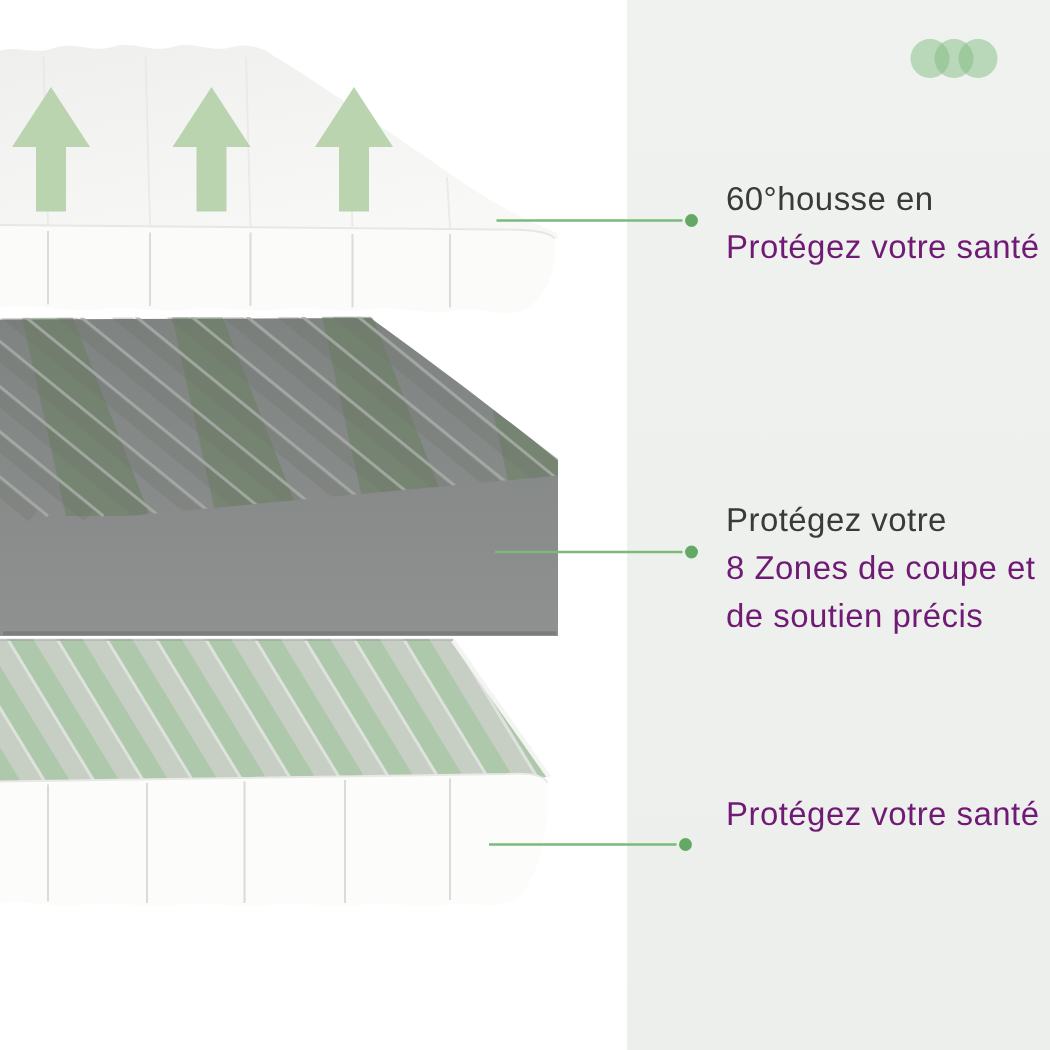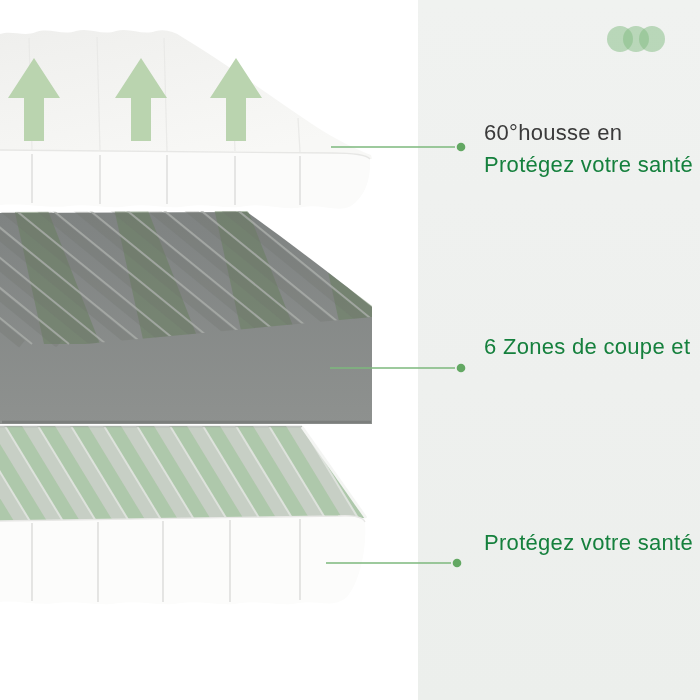--- a/index.html
+++ b/index.html
@@ -12,21 +12,21 @@
   .panel{
     position:absolute;left:418px;top:0;width:282px;height:700px;
     background:linear-gradient(180deg,#f0f2f0 0%,#eef0ee 55%,#ecefec 100%);
   }
   svg.art{position:absolute;left:0;top:0;display:block}
   .ann{position:absolute;left:484px}
   .ann .line{
     font-size:22px;line-height:32px;letter-spacing:.3px;white-space:nowrap;
   }
   .ann .dark{color:#3a3a3a}
-  .ann .green{color:#15803d}
+  .ann .green{color:#701a75}
   .ann1{top:117px}
   .ann2{top:331px}
   .ann3{top:527px}
 </style>
 </head>
 <body>
 
 <div class="stage">
 
   <div class="panel"></div>
@@ -201,20 +201,22 @@
       <circle cx="652" cy="39" r="13" fill="#82bc82"></circle>
     </g>
   </svg>
 
   <div class="ann ann1">
     <div class="line dark">60°housse en</div>
     <div class="line green">Protégez votre santé</div>
   </div>
 
   <div class="ann ann2">
-    <div class="line green">6 Zones de coupe et</div>
+    <div class="line dark">Protégez votre</div>
+    <div class="line green">8 Zones de coupe et</div>
+    <div class="line green">de soutien précis</div>
   </div>
 
   <div class="ann ann3">
     <div class="line green">Protégez votre santé</div>
   </div>
 
 </div>
 
 </body></html>

